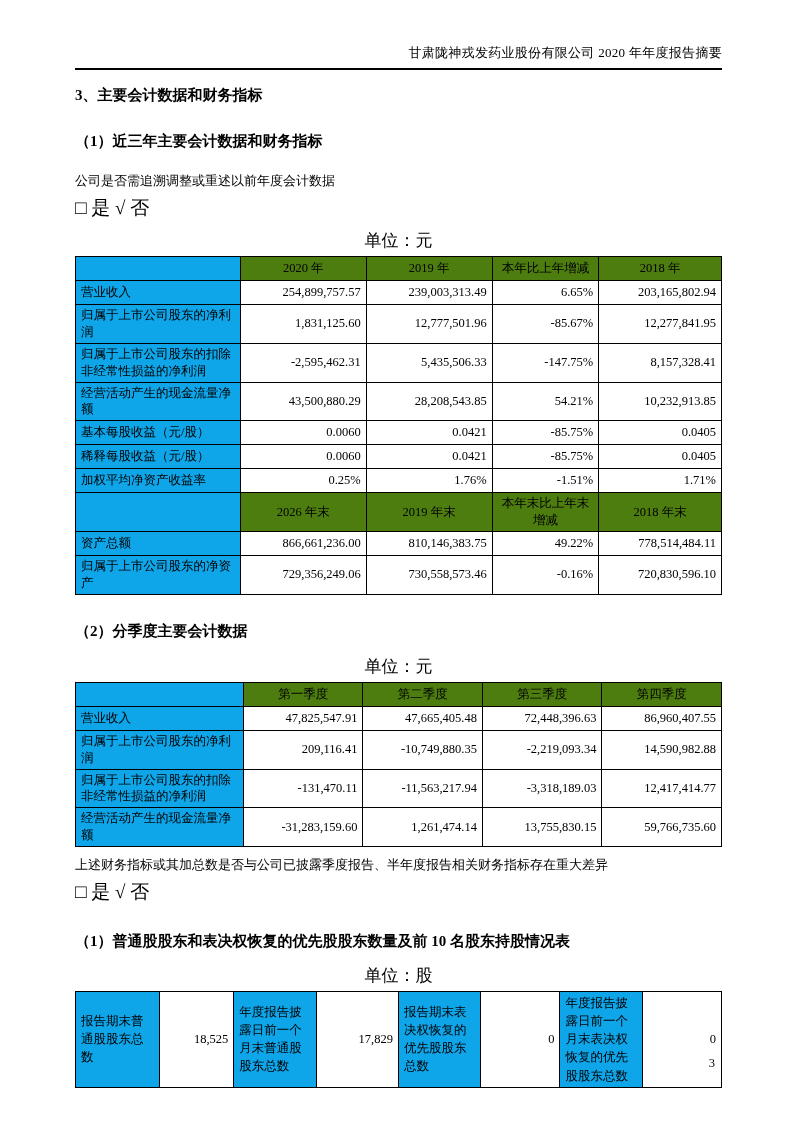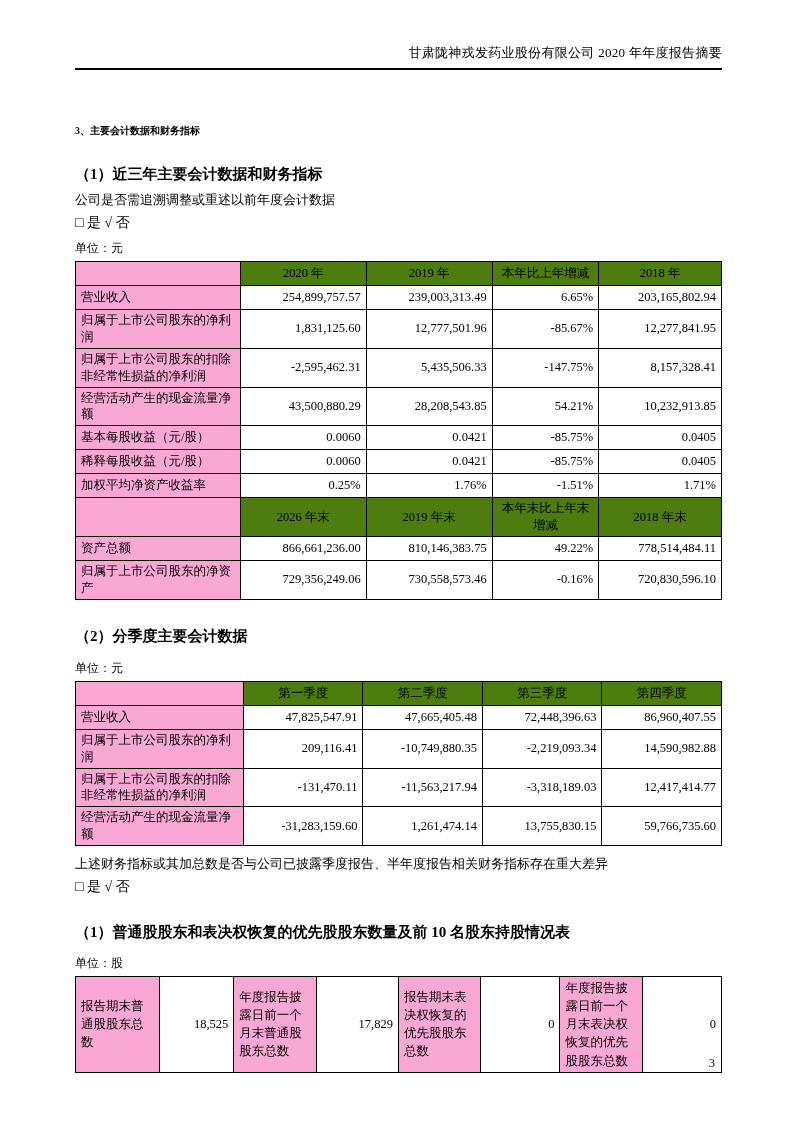--- a/index.html
+++ b/index.html
@@ -3,29 +3,29 @@
 <meta charset="utf-8">
 <style>
   * { margin:0; padding:0; box-sizing:border-box; }
   html,body { background:#888; }
   body { font-family:"Liberation Serif","DejaVu Serif",serif; color:#000; }
   .page {
     width:793px; height:1122px; margin:0 auto; background:#fff;
     padding:44px 71px 0 75px; position:relative; overflow:hidden;
   }
   .doc-header { text-align:right; font-size:13px; padding-bottom:6px; border-bottom:2px solid #000; letter-spacing:.3px; }
-  .h-main { font-size:10px; font-weight:bold; margin-top:54px; }
+  .h-main { font-size:15px; font-weight:bold; margin-top:16px; }
   .h-sub  { font-size:15px; font-weight:bold; margin-top:27px; }
-  .note   { font-size:13px; margin-top:7px; }
-  .cb     { font-size:14px; margin-top:5px; }
-  .unit   { font-size:12px; text-align:left; margin-top:8px; margin-bottom:4px; }
+  .note   { font-size:13px; margin-top:21px; }
+  .cb     { font-size:19px; margin-top:5px; }
+  .unit   { font-size:17px; text-align:center; margin-top:8px; margin-bottom:4px; }
   table { width:100%; border-collapse:collapse; table-layout:fixed; font-size:12.5px; line-height:1.35; }
   td,th { border:1px solid #000; padding:2px 5px; vertical-align:middle; font-weight:normal; height:24px; }
   th.hd { background:#4d7c0f; text-align:center; }
-  td.lbl { background:#f9a8d4; text-align:left; }
+  td.lbl { background:#0ea5e9; text-align:left; }
   td.num { background:#fff; text-align:right; }
   .sum td { height:84px; }
   .sum td.lbl { line-height:1.45; }
   .page-num { position:absolute; right:78px; top:1056px; font-size:12.5px; }
 </style>
 </head>
 <body>
 
 <div class="page">
 

